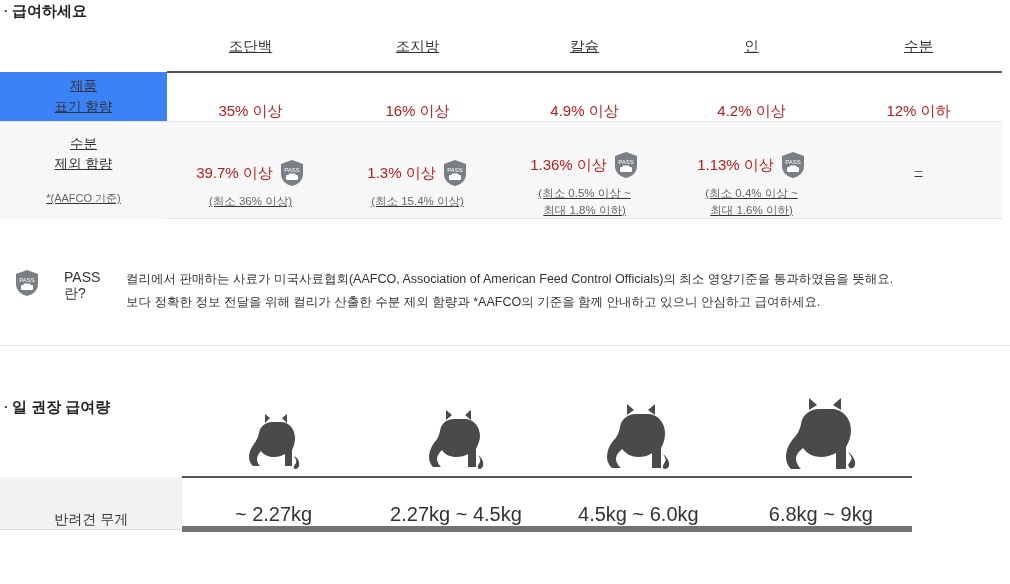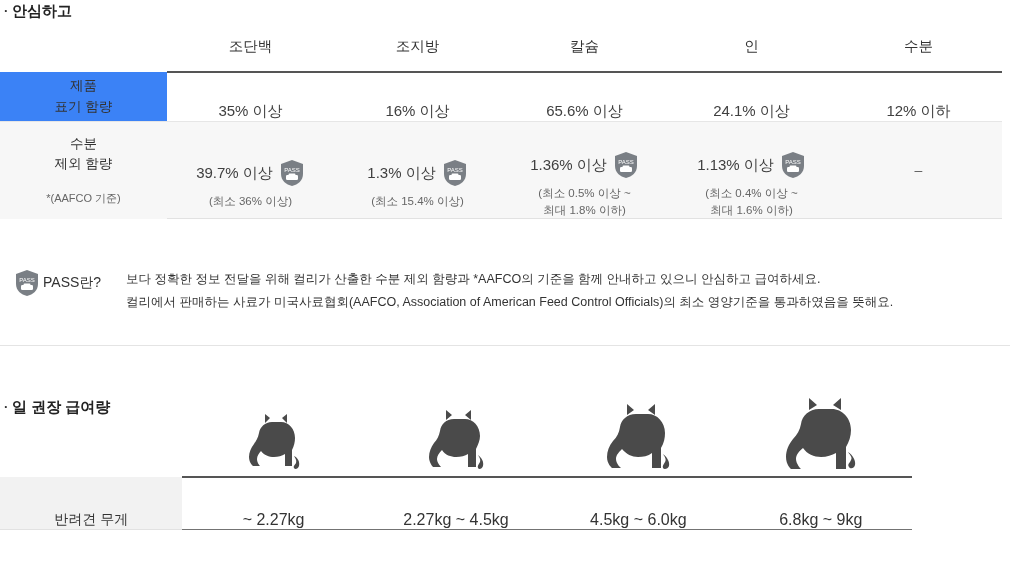--- a/index.html
+++ b/index.html
@@ -39,20 +39,21 @@
     top: 2px;
   }
 
   table.nut {
     position: absolute;
     left: 0;
     top: 22px;
     width: 1002px;
     border-collapse: collapse;
     table-layout: fixed;
+    text-decoration: underline;
   }
   table.nut th, table.nut td {
     padding: 0;
     vertical-align: middle;
   }
   .nut-head-cell {
     height: 50px;
     text-align: center;
     font-size: 14.5px;
     font-weight: normal;
@@ -84,21 +85,21 @@
   .row-declared .nut-cell,
   .row-declared .rowlabel {
     border-bottom: 1px solid #e6e6e6;
   }
   .val-main {
     display: inline-flex;
     align-items: center;
     justify-content: center;
     gap: 6px;
     font-size: 15px;
-    color: #404040;
+    color: #b91c1c;
     margin-top: 29px;
   }
   .val-sub {
     font-size: 11.5px;
     color: #666;
     margin-top: 6px;
     line-height: 1.45;
   }
   .rowlabel .note {
     display: block;
@@ -126,22 +127,22 @@
     position: absolute;
     left: 14px;
     top: 268px;
     width: 990px;
     display: flex;
     align-items: flex-start;
     gap: 8px;
   }
   .pass-badge-wrap {
     display: flex;
-    align-items: center;
-    gap: 3px;
+    align-items: flex-start;
+    gap: 24px;
     padding-top: 1px;
     flex: 0 0 auto;
     width: 104px;
   }
   .pass-label {
     font-size: 14px;
     color: #333;
     font-weight: normal;
   }
   .pass-text {
@@ -187,33 +188,33 @@
     width: 198px;
     background: #f2f2f2;
     text-align: center;
     font-size: 14px;
     color: #333;
     height: 52px;
     border-bottom: 1px solid #e2e2e2;
   }
   .feed-cell {
     text-align: center;
-    font-size: 16px;
+    font-size: 20px;
     color: #333;
     height: 52px;
-    border-bottom: 1px solid #737373;
+    border-bottom: 6px solid #737373;
   }
   .dog { display: inline-block; }
 </style>
 </head>
 <body>
 
 <div class="section-title" id="nutrition-title">
   <span class="bullet">·</span>
-  <span>안심하고</span>
+  <span>급여하세요</span>
 </div>
 
 <table class="nut">
   <thead>
     <tr>
       <th class="nut-head-cell nut-head-blank"></th>
       <th class="nut-head-cell">조단백</th>
       <th class="nut-head-cell">조지방</th>
       <th class="nut-head-cell">칼슘</th>
       <th class="nut-head-cell">인</th>
@@ -227,24 +228,24 @@
         <span>제품</span><br>
         <span>표기 함량</span>
       </td>
       <td class="nut-cell">
         <span class="val-main">35% 이상</span>
       </td>
       <td class="nut-cell">
         <span class="val-main">16% 이상</span>
       </td>
       <td class="nut-cell">
-        <span class="val-main">65.6% 이상</span>
-      </td>
-      <td class="nut-cell">
-        <span class="val-main">24.1% 이상</span>
+        <span class="val-main">4.9% 이상</span>
+      </td>
+      <td class="nut-cell">
+        <span class="val-main">4.2% 이상</span>
       </td>
       <td class="nut-cell">
         <span class="val-main">12% 이하</span>
       </td>
     </tr>
 
     <tr class="row-shaded">
       <td class="rowlabel">
         <span>수분</span><br>
         <span>제외 함량</span>
@@ -324,22 +325,22 @@
       <svg width="26" height="28" viewBox="0 0 26 28" aria-hidden="true">
         <path d="M13 1 L24 5 L24 15 C24 21.5 19 25.5 13 27 C7 25.5 2 21.5 2 15 L2 5 Z" fill="#7a7f85"></path>
         <text x="13" y="13" font-family="Liberation Sans, sans-serif" font-size="6" fill="#ffffff" text-anchor="middle">PASS</text>
         <rect x="7" y="16" width="12" height="5" rx="1.2" fill="#ffffff"></rect>
         <rect x="9.5" y="14.4" width="7" height="2.2" rx="1" fill="#ffffff"></rect>
       </svg>
     </span>
     <span class="pass-label">PASS란?</span>
   </div>
   <div class="pass-text">
+    <span class="line">컬리에서 판매하는 사료가 미국사료협회(AAFCO, Association of American Feed Control Officials)의 최소 영양기준을 통과하였음을 뜻해요.</span>
     <span class="line">보다 정확한 정보 전달을 위해 컬리가 산출한 수분 제외 함량과 *AAFCO의 기준을 함께 안내하고 있으니 안심하고 급여하세요.</span>
-    <span class="line">컬리에서 판매하는 사료가 미국사료협회(AAFCO, Association of American Feed Control Officials)의 최소 영양기준을 통과하였음을 뜻해요.</span>
   </div>
 </div>
 
 <div class="divider"></div>
 
 <div class="section-title" id="feeding-title">
   <span class="bullet">·</span>
   <span>일 권장 급여량</span>
 </div>
 

